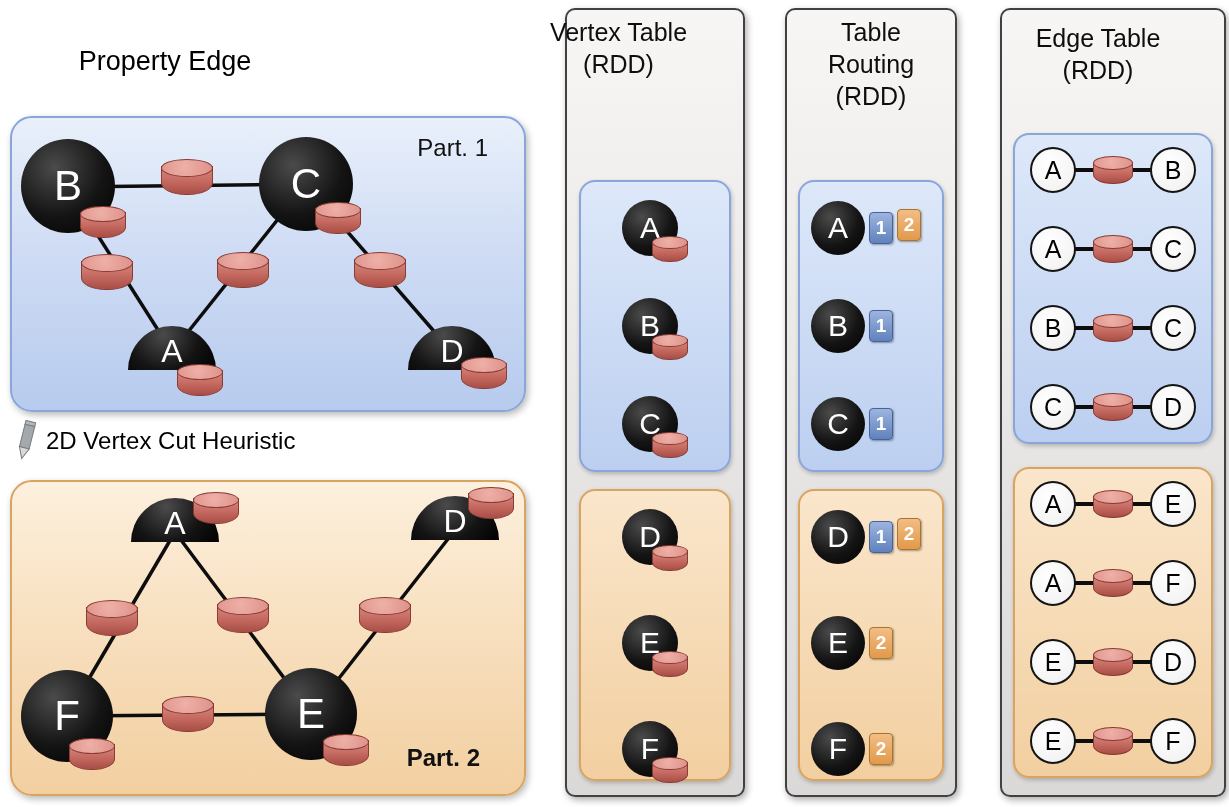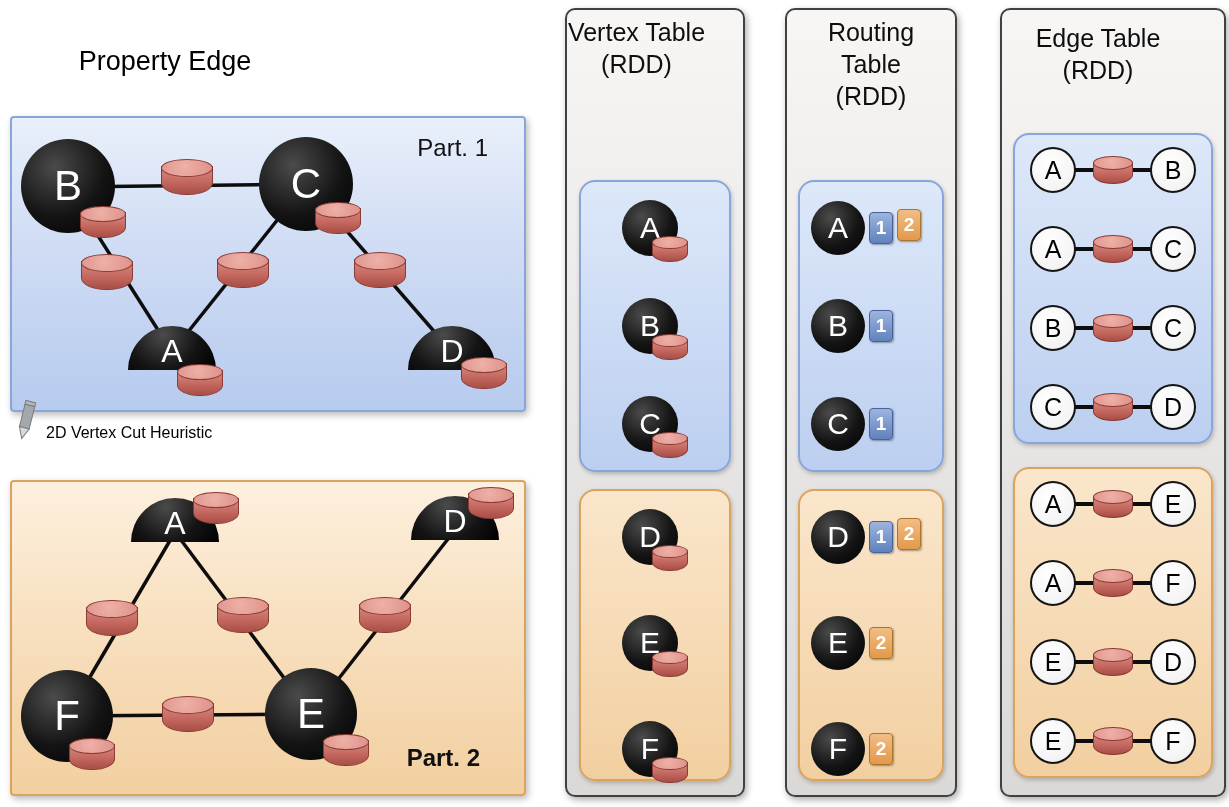--- a/index.html
+++ b/index.html
@@ -7,21 +7,21 @@
   body { font-family:"Liberation Sans", sans-serif; color:#000; }
   #canvas { position:relative; width:1229px; height:807px; background:#fff; overflow:hidden; }
 
   
   .pg-title { position:absolute; left:30px; top:46px; width:270px; text-align:center;
               font-size:27px; color:#000; z-index:5; }
   .col-title { position:absolute; text-align:center; font-size:25px; line-height:32px;
                color:#0e0e0e; z-index:5; }
 
   
-  .part-box { position:absolute; border-radius:4px; z-index:1;
+  .part-box { position:absolute; border-radius:22px; z-index:1;
               box-shadow:2px 3px 7px rgba(0,0,0,.28); }
   .part-blue   { background:linear-gradient(180deg,#e9f0fb 0%,#cfdcf4 45%,#b7cbee 100%);
                  border:2px solid #8aa5d9; }
   .part-orange { background:linear-gradient(180deg,#fdf0de 0%,#f8e0c0 45%,#f2cfa0 100%);
                  border:2px solid #d9a360;font-weight:bold; }
   .part-label { position:absolute; font-size:24px; color:#111; z-index:6; }
 
   
   .col-box { position:absolute; border:2px solid #414141; border-radius:10px; z-index:0;
              background:linear-gradient(180deg,#f7f6f5 0%,#e7e5e3 55%,#dbd9d7 100%);
@@ -78,22 +78,22 @@
   .edge-line { position:absolute; left:23px; width:120px; top:21px; height:3.5px;
                background:#0d0d0d; z-index:1; }
   .ecirc { position:absolute; top:0; width:46px; height:46px; border-radius:50%; z-index:2;
            background:radial-gradient(circle at 40% 32%, #ffffff 0%, #f4f4f4 70%, #e8e8e8 100%);
            border:2.5px solid #141414;
            display:flex; align-items:center; justify-content:center; }
   .ecirc span { font-size:25px; color:#000; }
   .edge-row .cyl { z-index:3; }
 
   
-  .cut-note { position:absolute; left:14px; top:400px; display:flex; align-items:flex-end;
-              gap:8px; font-size:16px; z-index:5; }
+  .cut-note { position:absolute; left:14px; top:420px; display:flex; align-items:center;
+              gap:8px; font-size:24px; z-index:5; }
 
   svg.edges { position:absolute; left:0; top:0; z-index:2; pointer-events:none; }
 </style>
 </head>
 <body>
 
 <div id="canvas">
 
   <div class="pg-title">Property Edge</div>
 
@@ -168,21 +168,21 @@
   <span class="cyl cyl-lg" style="left:217px;top:597px"></span>
   <span class="cyl cyl-lg" style="left:359px;top:597px"></span>
   <span class="cyl cyl-lg" style="left:162px;top:696px"></span>
 
   <span class="cyl cyl-md" style="left:193px;top:492px"></span>
   <span class="cyl cyl-md" style="left:468px;top:487px"></span>
   <span class="cyl cyl-md" style="left:69px;top:738px"></span>
   <span class="cyl cyl-md" style="left:323px;top:734px"></span>
 
   <div class="col-box" style="left:565px;top:8px;width:180px;height:789px"></div>
-  <div class="col-title" style="left:565px;top:16px;width:143px">
+  <div class="col-title" style="left:547px;top:16px;width:143px">
     <div>Vertex Table</div>
     <div>(RDD)</div>
   </div>
   <div class="inner-box inner-blue" style="left:579px;top:180px;width:152px;height:292px"></div>
   <div class="inner-box inner-orange" style="left:579px;top:489px;width:152px;height:292px"></div>
 
   <div class="tbl-vtx" style="left:622px;top:200px">
     <div class="tbl-vtx-black">
         <span class="vl">A</span>
       </div>
@@ -214,22 +214,22 @@
   </div>
   <div class="tbl-vtx" style="left:622px;top:721px">
     <div class="tbl-vtx-black">
         <span class="vl">F</span>
       </div>
     <span class="cyl cyl-sm" style="left:30px;top:36px"></span>
   </div>
 
   <div class="col-box" style="left:785px;top:8px;width:172px;height:789px"></div>
   <div class="col-title" style="left:785px;top:16px;width:172px">
+    <div>Table</div>
     <div>Routing</div>
-    <div>Table</div>
     <div>(RDD)</div>
   </div>
   <div class="inner-box inner-blue" style="left:798px;top:180px;width:146px;height:292px"></div>
   <div class="inner-box inner-orange" style="left:798px;top:489px;width:146px;height:292px"></div>
 
   <div class="rt-row" style="left:811px;top:201px">
     <div class="tbl-vtx-black">
         <span class="vl">A</span>
       </div>
     <span class="badge badge-blue" style="left:58px;top:11px">1</span>

